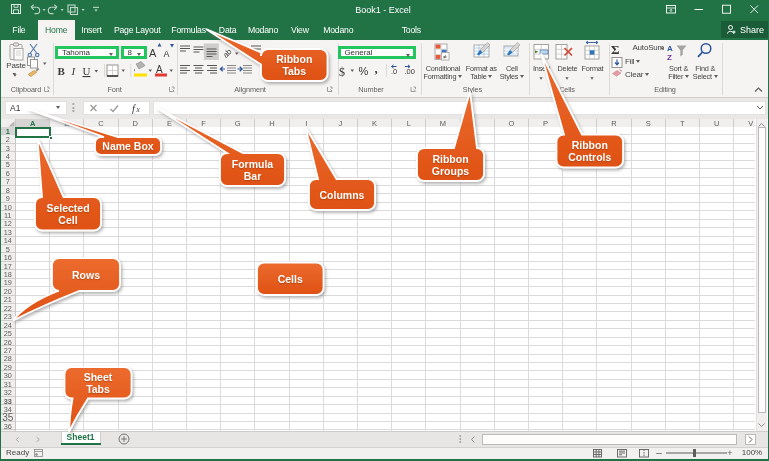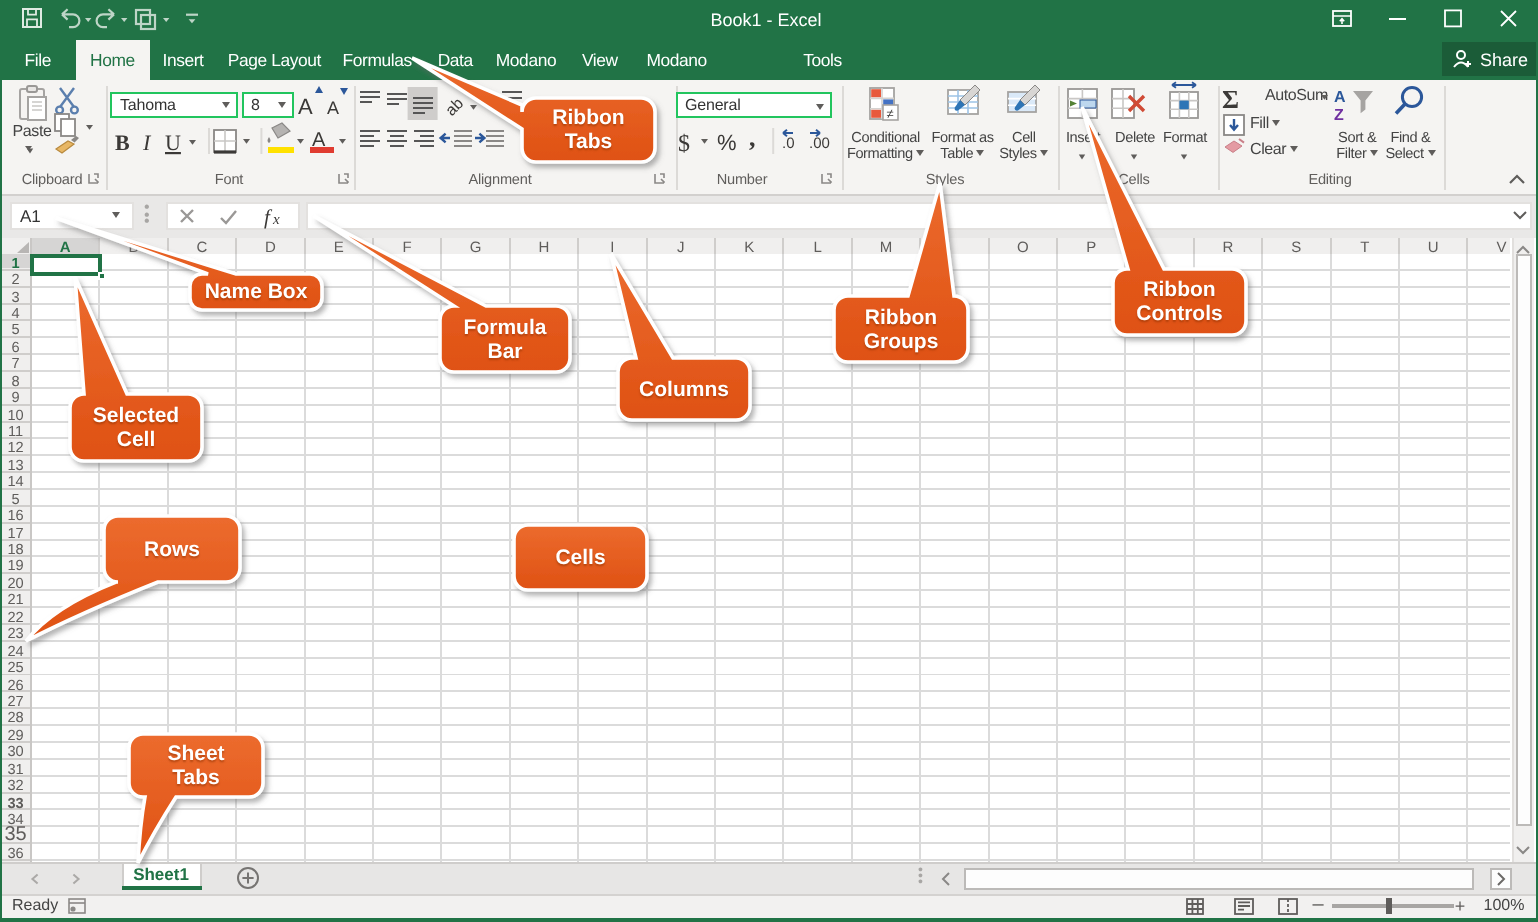--- a/index.html
+++ b/index.html
@@ -4,21 +4,21 @@
 *{margin:0;padding:0;box-sizing:border-box;}
 html,body{width:769px;height:461px;overflow:hidden;background:#fff;}
 body{font-family:"Liberation Sans",sans-serif;}
 #win{position:relative;width:769px;height:461px;background:#fff;overflow:hidden;}
 .abs{position:absolute;}
 .ctr{display:flex;align-items:center;justify-content:center;}
 .co{position:absolute;color:#fff;font-weight:bold;font-size:10.5px;line-height:12px;text-align:center;display:flex;flex-direction:column;align-items:center;justify-content:center;text-shadow:0 1px 1px rgba(140,50,0,.55);z-index:30;}
 .glbl{position:absolute;font-size:7.3px;color:#605e5c;text-align:center;letter-spacing:-0.1px;}
 .btxt{position:absolute;font-size:7.3px;color:#444;text-align:center;line-height:8.5px;letter-spacing:-0.2px;}
 .tri{display:inline-block;width:0;height:0;border-left:2.5px solid transparent;border-right:2.5px solid transparent;border-top:3px solid #5f5d5b;vertical-align:1px;}
-.cmb{position:absolute;background:#fff;border:1px solid #22c55e;font-size:8px;color:#333;display:flex;align-items:center;letter-spacing:-0.1px;}
+.cmb{position:absolute;background:#fff;border:3px solid #22c55e;font-size:8px;color:#333;display:flex;align-items:center;letter-spacing:-0.1px;}
 .dar{width:0;height:0;border-left:2.5px solid transparent;border-right:2.5px solid transparent;border-top:3px solid #5f5d5b;}
 </style></head><body>
 <div id="win">
 <div class="abs" style="left:0;top:0;width:769px;height:19px;background:#217346;"></div>
 <svg class="abs" style="left:0;top:0;" width="120" height="19" viewBox="0 0 120 19">
 <g stroke="#eaf2ec" fill="none" stroke-width="1" opacity="0.95">
 <rect x="11.5" y="4.5" width="9" height="9"></rect>
         <path d="M14 4.5 v2.8 h4 v-2.8 M13.5 13.5 v-3.8 h5 v3.8" stroke-width="0.9"></path>
 </g>
 <g stroke="#cfe0d5" fill="none" stroke-width="1.1" opacity="0.9">

